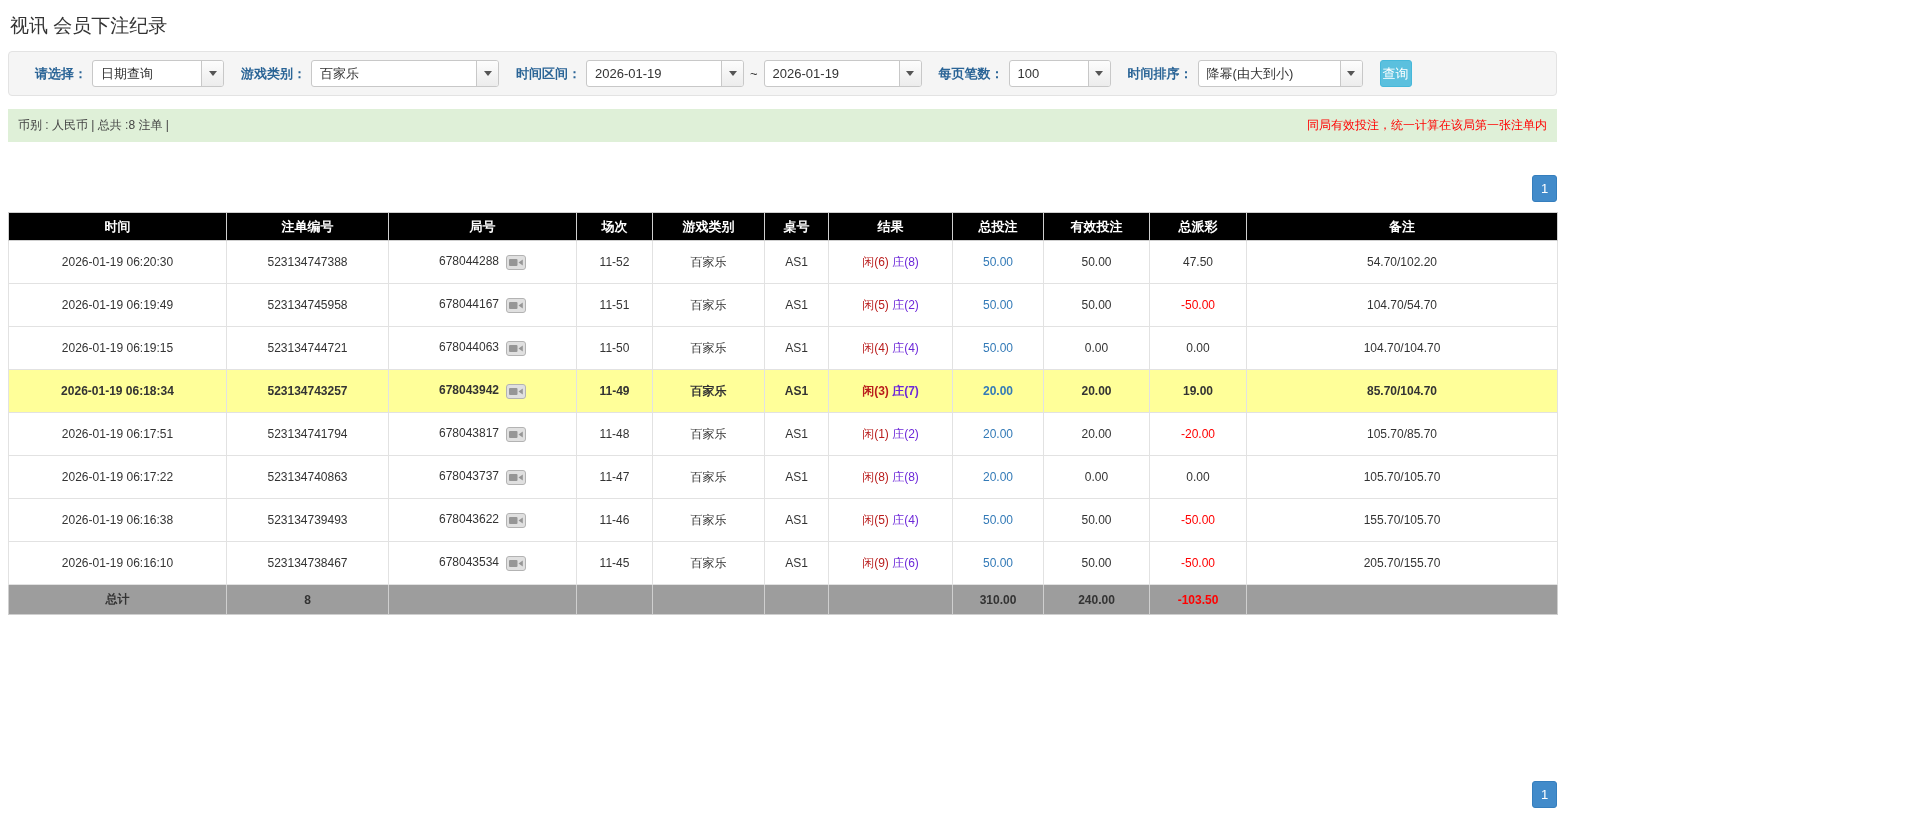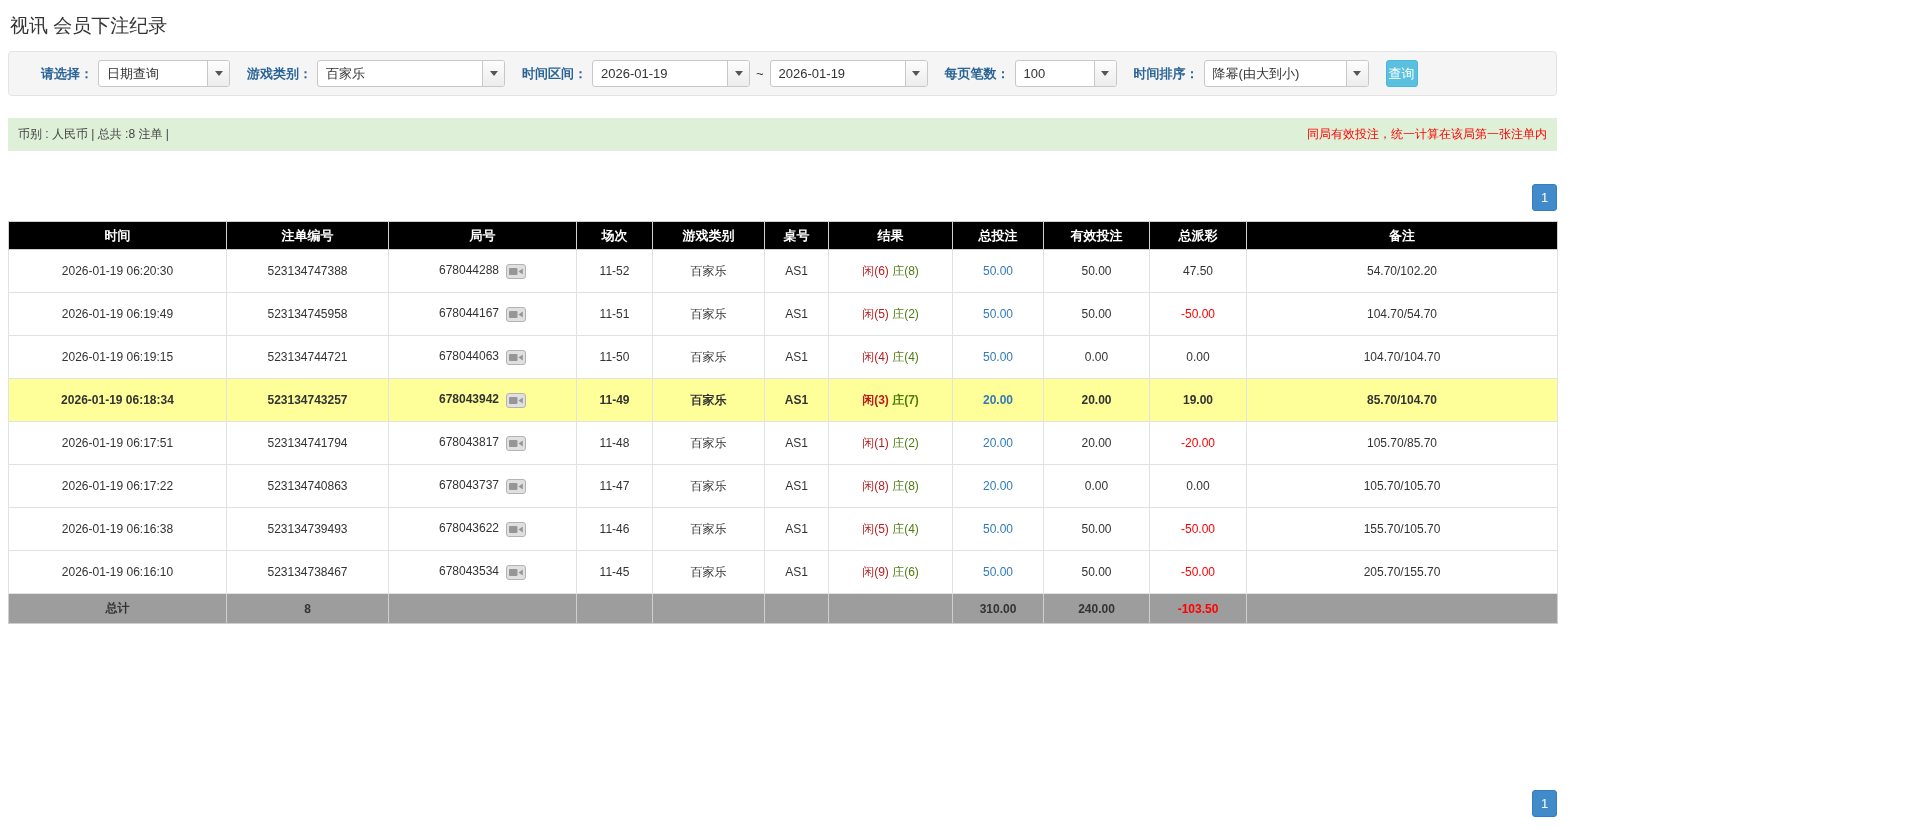--- a/index.html
+++ b/index.html
@@ -28,21 +28,21 @@
     align-items: center;
     gap: 5px;
   }
   .flabel {
     color: #2a6496;
     font-weight: 700;
     font-size: 13px;
     white-space: nowrap;
     margin-left: 12px;
   }
-  .flabel.first { margin-left: 24px; text-align: center; }
+  .flabel.first { margin-left: 18px; text-align: center; }
   .combo {
     display: inline-flex;
     align-items: stretch;
     height: 27px;
     background: #fff;
     border: 1px solid #c8c8c8;
     border-radius: 3px;
     overflow: hidden;
     cursor: pointer;
   }
@@ -84,21 +84,21 @@
     height: 27px;
     padding: 0 2px;
     border-radius: 3px;
     margin-left: 12px;
     cursor: pointer;
     font-family: inherit;
   }
 
   
   .summary-bar {
-    margin-top: 22px;
+    margin-top: 13px;
     background: #dff0d8;
     padding: 8px 10px;
     font-size: 12px;
     color: #444;
     display: flex;
     justify-content: space-between;
     align-items: center;
   }
   .summary-note { color: #ff0000; }
 
@@ -146,21 +146,21 @@
   }
   tr.highlight td { background: #ffff99; font-weight: bold; }
   tfoot td {
     background: #9d9d9d !important;
     color: #fff;
     height: 30px !important;
     border: 1px solid #cfcfcf !important;
     font-weight: 700;
   }
   .res-player { color: #b91c1c; }
-  .res-banker { color: #4d7c0f; }
+  .res-banker { color: #6d28d9; }
   .link-blue { color: #337ab7; cursor: pointer; }
   .neg { color: #ff0000 !important; }
   .video-icon {
     display: inline-block;
     vertical-align: middle;
     margin-left: 7px;
     cursor: pointer;
     line-height: 0;
   }
 </style>

